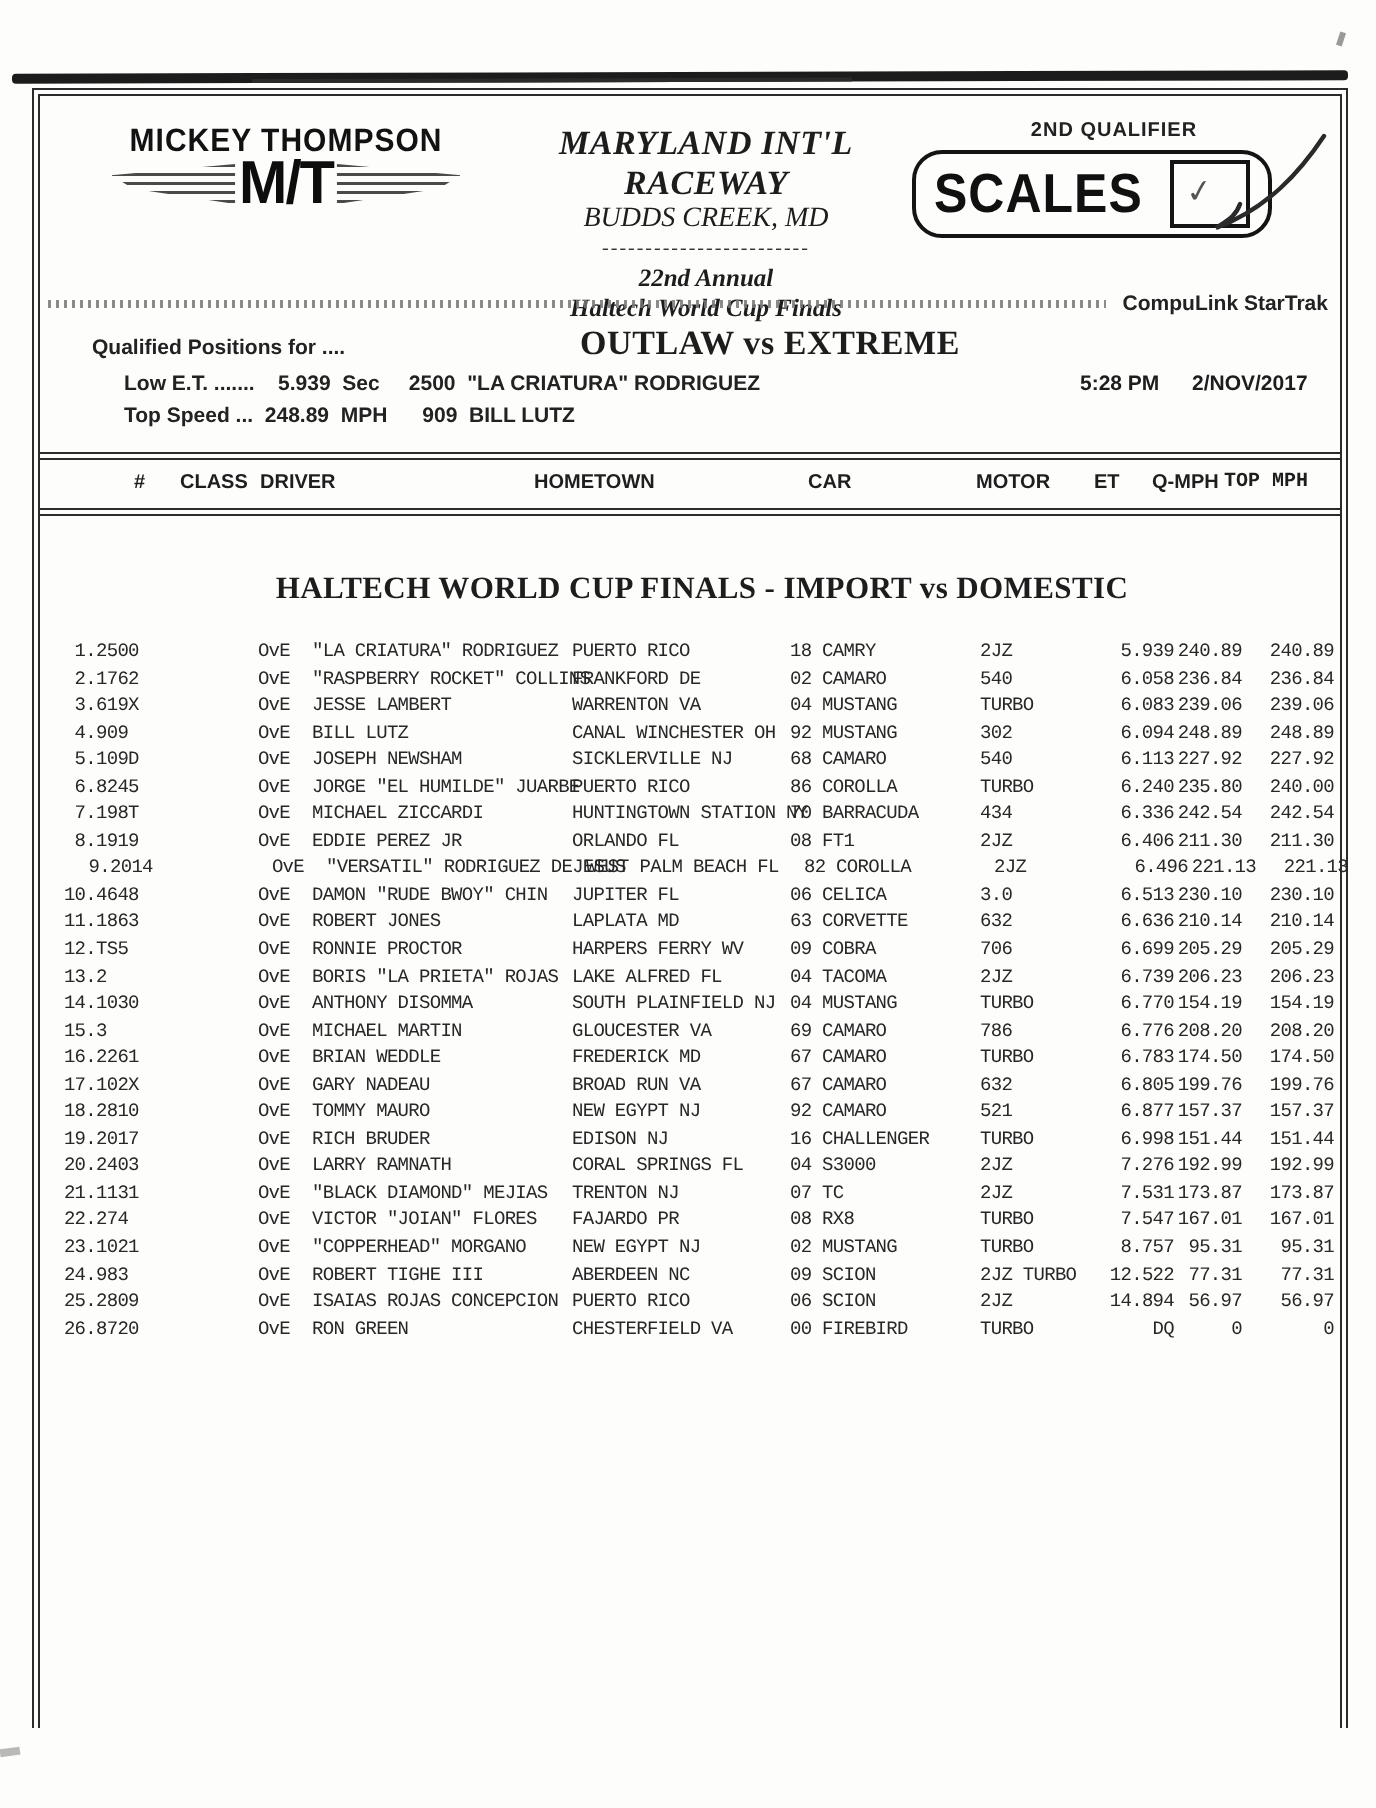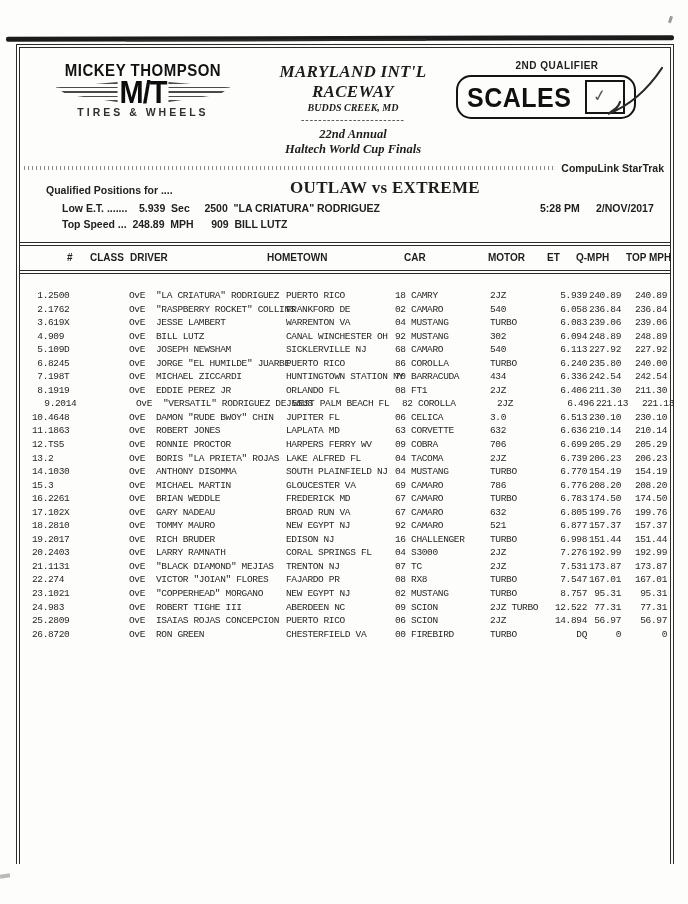--- a/index.html
+++ b/index.html
@@ -25,58 +25,58 @@
   .wing-row{display:flex;align-items:center;justify-content:center;margin-top:1px;}
   .wing{width:62px;height:20px;background:repeating-linear-gradient(#4a4a4a 0 1.5px,transparent 1.5px 4.5px);}
   .wing.left{clip-path:polygon(0 28%,100% 0,100% 100%,18% 62%);}
   .wing.right{clip-path:polygon(0 0,100% 28%,82% 62%,0 100%);}
   .mt-mark{font-size:29px;font-weight:900;letter-spacing:-1px;color:#0d0d0d;margin:0 2px;line-height:24px;
            transform:scaleY(1.05);}
   .brand-tagline{font-size:10.5px;font-weight:700;letter-spacing:3px;color:#2f2f2f;text-align:center;margin-top:2px;}
 
   .venue{flex:1;text-align:center;font-family:"Liberation Serif",serif;font-style:italic;padding-top:6px;}
   .venue-l1{font-size:17px;font-weight:700;letter-spacing:0.3px;}
-  .venue-l2{font-size:10px;font-weight:700;}
+  .venue-l2{font-size:14px;font-weight:400;}
   .venue-dashes{font-size:10px;letter-spacing:1px;color:#333;line-height:10px;margin:2px 0;}
   .venue-l3{font-size:12.5px;font-weight:700;margin-top:2px;}
   .venue-l4{font-size:12.5px;font-weight:700;}
 
   .qualifier{position:relative;width:206px;padding-top:4px;}
   .qualifier-label{font-size:10px;font-weight:700;letter-spacing:0.5px;text-align:center;color:#222;}
   .stamp{margin-top:4px;margin-left:2px;width:158px;height:40px;border:2.5px solid #141414;border-radius:15px;
          display:flex;align-items:center;justify-content:space-between;padding:0 9px;}
   .stamp-text{font-size:25px;font-weight:900;letter-spacing:0.5px;color:#101010;font-stretch:condensed;
               transform:scaleY(1.1);}
   .stamp-box{width:36px;height:30px;border:2.5px solid #141414;position:relative;}
   .stamp-check{position:absolute;left:6px;top:4px;font-size:16px;color:#555;transform:rotate(-8deg);}
   .arrow-svg{position:absolute;right:-6px;top:8px;pointer-events:none;}
 
   
-  .sys-sep{display:flex;align-items:center;margin:16px 6px 0 4px;height:16px;}
+  .sys-sep{display:flex;align-items:center;margin:0 6px 0 4px;height:16px;}
   .dotline{flex:1;height:4px;background:repeating-linear-gradient(90deg,#777 0 1.5px,transparent 1.5px 4px);
            opacity:0.85;}
   .sys-label{font-size:10.5px;font-weight:700;color:#222;padding-left:8px;white-space:nowrap;}
 
   
   .qual-box{position:relative;height:66px;border-bottom:4px double #2b2b2b;}
   .qb-heading{position:absolute;left:26px;top:8px;font-size:10.5px;font-weight:700;color:#222;}
   .qb-title{position:absolute;left:0;right:0;top:2px;text-align:center;transform:translateX(40px);
             font-family:"Liberation Serif",serif;font-weight:700;font-size:17px;letter-spacing:0.3px;}
   .qb-line{position:absolute;font-size:10.5px;font-weight:700;color:#222;white-space:pre;}
   .qb-l2{left:42px;top:26px;}
   .qb-l3{left:42px;top:42px;}
   .qb-dt{position:absolute;top:26px;font-size:10.5px;font-weight:700;}
   .qb-time{left:520px;}
   .qb-date{left:576px;}
 
   
   .col-header{position:relative;height:24px;border-bottom:4px double #2b2b2b;font-size:10px;font-weight:700;color:#1e1e1e;}
   .col-header span{position:absolute;top:6px;white-space:nowrap;}
   .ch-pos{left:47px;} .ch-class{left:70px;} .ch-driver{left:110px;} .ch-hometown{left:247px;}
-  .ch-car{left:384px;} .ch-motor{left:468px;} .ch-et{left:527px;} .ch-qmph{left:556px;} .ch-top{left:606px;}
+  .ch-car{left:384px;} .ch-motor{left:468px;} .ch-et{left:527px;} .ch-qmph{left:556px;} .ch-top{left:592px;font-family:Liberation Mono, monospace;}
 
   
   .section-title{margin-top:28px;text-align:center;font-family:"Liberation Serif",serif;
                  font-weight:700;font-size:15.5px;letter-spacing:0.2px;transform:translateX(6px);}
 
   
   .results{margin-top:15px;font-family:"Liberation Mono","DejaVu Sans Mono",monospace;
            font-size:9.5px;letter-spacing:-0.35px;color:#272727;}
   .rrow{display:grid;grid-template-columns:28px 42px 55px 140px 108px 96px 62px 36px 34px 46px;
         line-height:13.55px;white-space:nowrap;}
@@ -101,21 +101,20 @@
     <div class="inner">
 
       <div class="header-main">
         <div class="brand">
           <div class="brand-name">MICKEY THOMPSON</div>
           <div class="wing-row">
             <div class="wing left"></div>
             <div class="mt-mark">M/T</div>
             <div class="wing right"></div>
           </div>
-          <div class="brand-tagline">TIRES &amp; WHEELS</div>
         </div>
 
         <div class="venue">
           <div class="venue-l1">MARYLAND INT'L RACEWAY</div>
           <div class="venue-l2">BUDDS CREEK, MD</div>
           <div class="venue-dashes">------------------------</div>
           <div class="venue-l3">22nd Annual</div>
           <div class="venue-l4">Haltech World Cup Finals</div>
         </div>
 
@@ -152,20 +151,21 @@
         <span class="ch-class">CLASS</span>
         <span class="ch-driver">DRIVER</span>
         <span class="ch-hometown">HOMETOWN</span>
         <span class="ch-car">CAR</span>
         <span class="ch-motor">MOTOR</span>
         <span class="ch-et">ET</span>
         <span class="ch-qmph">Q-MPH</span>
         <span class="ch-top">TOP MPH</span>
       </div>
 
+      <div class="section-title">HALTECH WORLD CUP FINALS - IMPORT vs DOMESTIC</div>
 
       <div class="results">
           <div class="rrow">
     <span class="c-pos">1.</span>
     <span class="c-num">2500</span>
     <span class="c-cls">OvE</span>
     <span class="c-driver">"LA CRIATURA" RODRIGUEZ</span>
     <span class="c-hometown">PUERTO RICO</span>
     <span class="c-car">18 CAMRY</span>
     <span class="c-motor">2JZ</span>

